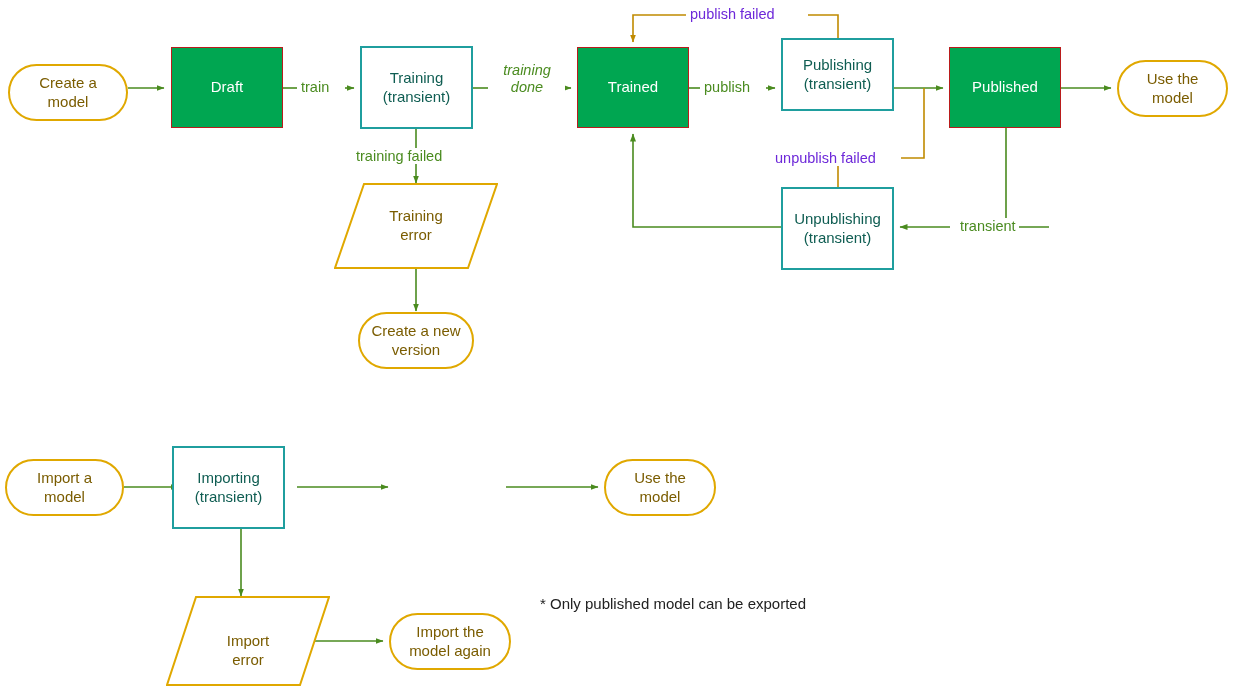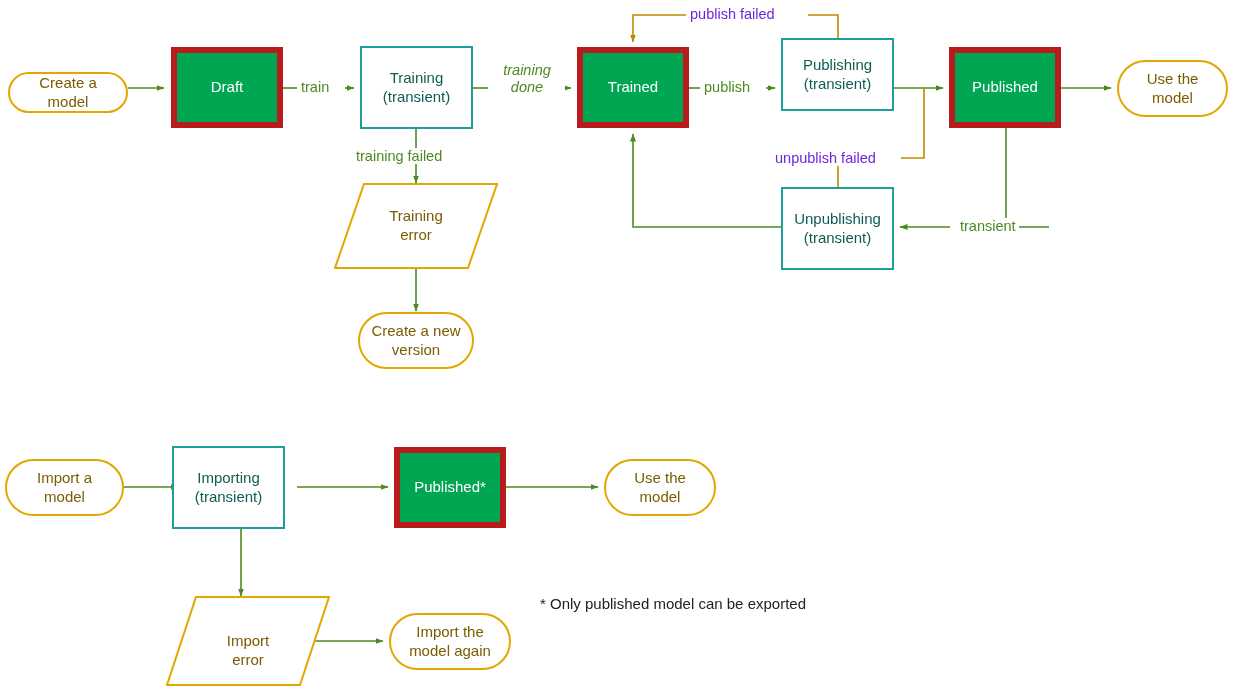--- a/index.html
+++ b/index.html
@@ -30,21 +30,21 @@
     box-sizing: border-box;
     display: flex;
     align-items: center;
     justify-content: center;
     text-align: center;
     line-height: 1.25;
     font-size: 15px;
   }
   .node.state-solid {
     background: #00a651;
-    border: 6px solid #b91c1c;
+    border: 1px solid #b91c1c;
     color: #ffffff;
   }
   .node.state-transient {
     background: #ffffff;
     border: 2px solid #1f9e9e;
     color: #0f5d52;
   }
   .node.terminator {
     background: #ffffff;
     border: 2px solid #e0a800;
@@ -141,21 +141,21 @@
       <path d="M297,487 L388,487" marker-end="url(#arrow-green)"></path>
 
       <path d="M506,487 L598,487" marker-end="url(#arrow-green)"></path>
 
       <path d="M241,527 L241,596" marker-end="url(#arrow-green)"></path>
 
       <path d="M278,641 L383,641" marker-end="url(#arrow-green)"></path>
     </g>
   </svg>
 
-  <div class="node terminator" style="left:8px; top:72px; width:120px; height:41px;">
+  <div class="node terminator" style="left:8px; top:64px; width:120px; height:57px;">
     <span style="white-space:pre-line">Create a
 model</span>
   </div>
 
   <div class="node state-solid" style="left:171px; top:47px; width:112px; height:81px;">
     <span style="white-space:pre-line">Draft</span>
   </div>
 
   <div class="node state-transient" style="left:360px; top:46px; width:113px; height:83px;">
     <span style="white-space:pre-line">Training
@@ -215,23 +215,20 @@
   <div class="node terminator" style="left:5px; top:459px; width:119px; height:57px;">
     <span style="white-space:pre-line">Import a
 model</span>
   </div>
 
   <div class="node state-transient" style="left:172px; top:446px; width:113px; height:83px;">
     <span style="white-space:pre-line">Importing
 (transient)</span>
   </div>
 
-  <div class="node state-solid" style="left:394px; top:447px; width:112px; height:81px;">
-    <span style="white-space:pre-line">Published*</span>
-  </div>
 
   <div class="node terminator" style="left:604px; top:459px; width:112px; height:57px;">
     <span style="white-space:pre-line">Use the
 model</span>
   </div>
 
   <div class="node error-shape" style="left:166px; top:596px; width:164px; height:110px;">
     <svg class="para-bg" viewBox="0 0 164 90" preserveAspectRatio="none">
       <polygon points="30,1 163,1 134,89 1,89" fill="#ffffff" stroke="#e0a800" stroke-width="2" vector-effect="non-scaling-stroke"></polygon>
     </svg>

